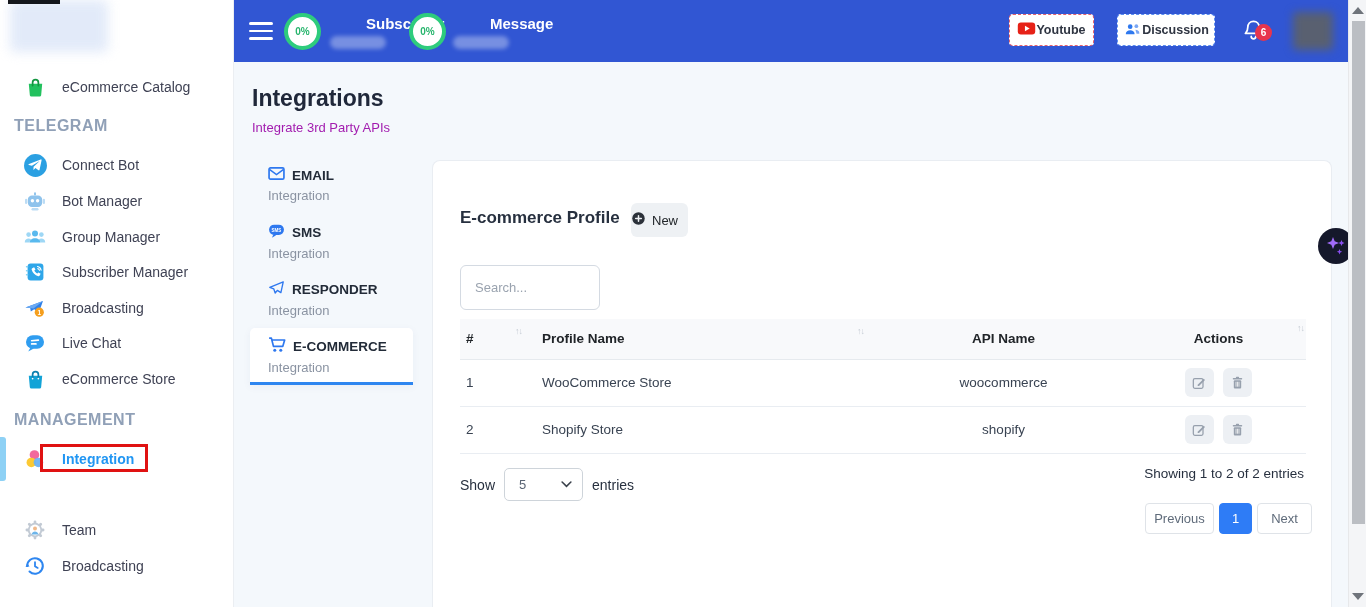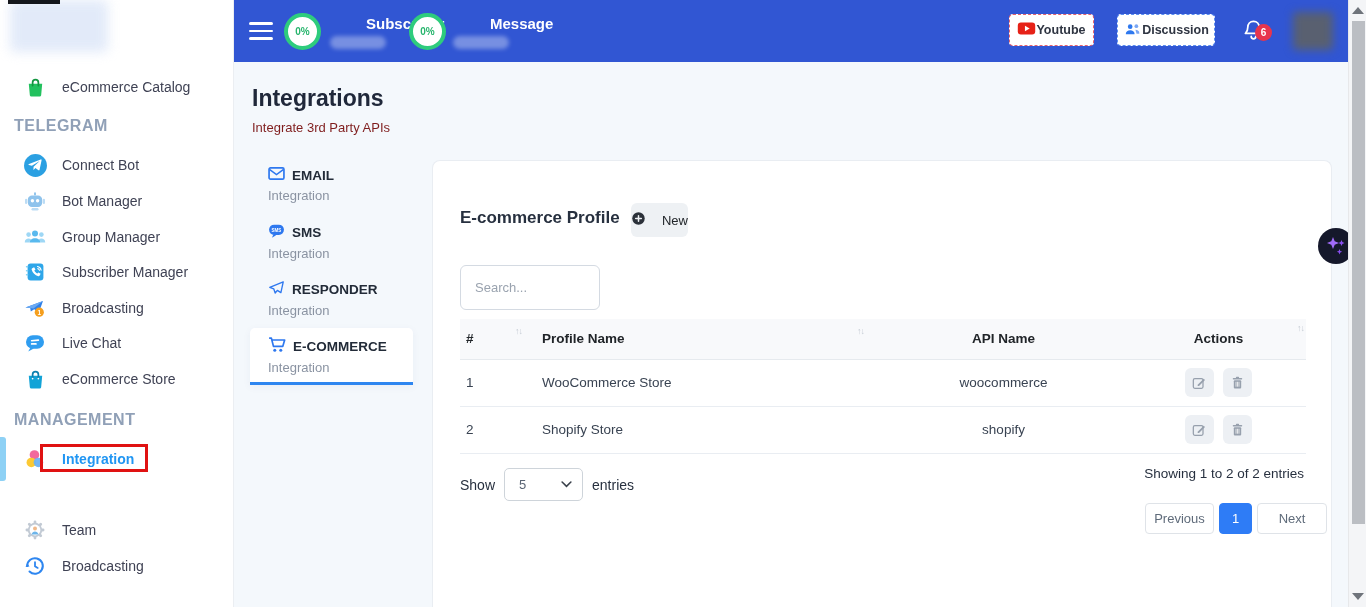--- a/index.html
+++ b/index.html
@@ -43,34 +43,34 @@
   .bell { position:absolute; left:1007px; top:18px; width:26px; height:28px; cursor:pointer; }
   .bell-badge { position:absolute; left:1021px; top:24px; width:17px; height:17px; border-radius:50%;
     background:#e8354d; color:#fff; font-size:10px; font-weight:bold; display:flex; align-items:center;
     justify-content:center; }
   .avatar { position:absolute; left:1059px; top:12px; width:40px; height:38px; border-radius:4px;
     background:#596070; filter:blur(4px); cursor:pointer; }
 
   
   .content { position:absolute; left:234px; top:62px; width:1114px; height:545px; background:#f4f8fc; }
   .page-title { position:absolute; left:18px; top:23px; font-size:23px; font-weight:bold; color:#20283a; }
-  .page-subtitle { position:absolute; left:18px; top:58px; font-size:13px; color:#7f1d1d; }
+  .page-subtitle { position:absolute; left:18px; top:58px; font-size:13px; color:#a21caf; }
 
   .subnav-item { position:absolute; left:34px; width:150px; cursor:pointer; }
   .subnav-head { display:flex; align-items:center; gap:7px; font-size:13.5px; font-weight:bold; color:#222b38; }
   .subnav-sub { margin-top:4px; font-size:13px; color:#8a93a2; }
   .subnav-active-card { position:absolute; left:16px; top:266px; width:163px; height:57px; background:#fff;
     border-radius:5px 5px 0 0; border-bottom:3px solid #2e86f0; box-shadow:0 2px 8px rgba(30,60,120,.05); }
 
   
   .panel { position:absolute; left:198px; top:98px; width:900px; height:460px; background:#fff;
     border:1px solid #e9edf2; border-bottom:none; border-radius:8px 8px 0 0; }
   .panel-heading { position:absolute; left:27px; top:47px; font-size:17px; font-weight:bold; color:#27303f; }
   .new-btn { position:absolute; left:198px; top:42px; width:57px; height:34px; background:#eef1f4;
-    border:none; border-radius:6px; display:flex; align-items:center; justify-content:space-between; gap:6px;
+    border:none; border-radius:6px; display:flex; align-items:center; justify-content:flex-start; gap:6px;
     font-size:13px; color:#212529; cursor:pointer; font-family:inherit; }
   .search-input { position:absolute; left:27px; top:104px; width:140px; height:45px; border:1px solid #d4dae2;
     border-radius:6px; padding:0 14px; font-size:13px; color:#394352; font-family:inherit; outline:none; }
   .search-input::placeholder { color:#9aa3af; }
 
   table.grid { position:absolute; left:27px; top:158px; width:846px; border-collapse:collapse; table-layout:fixed; }
   table.grid col.c1 { width:76px; } table.grid col.c2 { width:340px; }
   table.grid col.c3 { width:255px; } table.grid col.c4 { width:175px; }
   table.grid th { background:#f8f9fb; height:40px; font-size:13.5px; color:#212529; text-align:left;
     padding-left:6px; border-bottom:1px solid #e6eaee; position:relative; cursor:pointer; }
@@ -84,21 +84,21 @@
 
   .show-row { position:absolute; left:27px; top:307px; display:flex; align-items:center; gap:9px;
     font-size:14px; color:#27303f; }
   .entries-select { width:79px; height:33px; border:1px solid #ced4da; border-radius:5px; background:#fff;
     display:flex; align-items:center; justify-content:space-between; padding:0 10px 0 14px; font-size:13px;
     color:#5a6474; cursor:pointer; }
   .summary { position:absolute; right:27px; top:305px; font-size:13.5px; color:#27303f; }
   .pagination { position:absolute; left:712px; top:342px; display:flex; gap:5px; }
   .page-btn { height:31px; border:1px solid #dfe3e8; background:#fff; border-radius:4px; font-size:13px;
     color:#5f6b7a; display:flex; align-items:center; justify-content:center; cursor:pointer; font-family:inherit; }
-  .page-prev { width:69px; } .page-next { width:70px; }
+  .page-prev { width:69px; } .page-next { width:55px; }
   .page-current { width:33px; height:31px; background:#2e7cf6; border:1px solid #2e7cf6; border-radius:4px;
     color:#fff; font-size:13px; display:flex; align-items:center; justify-content:center; cursor:pointer; }
 
   
   .ai-fab { position:absolute; left:1318px; top:228px; width:36px; height:36px; border-radius:50%;
     background:#15182b; z-index:3; display:flex; align-items:center; justify-content:center; cursor:pointer; }
   .scrollbar { position:absolute; left:1348px; top:0; width:18px; height:607px; background:#f4f5f7;
     border-left:1px solid #e7e8ea; z-index:4; }
   .sb-arrow { position:absolute; left:3px; width:0; height:0; border-left:6px solid transparent;
     border-right:6px solid transparent; cursor:pointer; }

